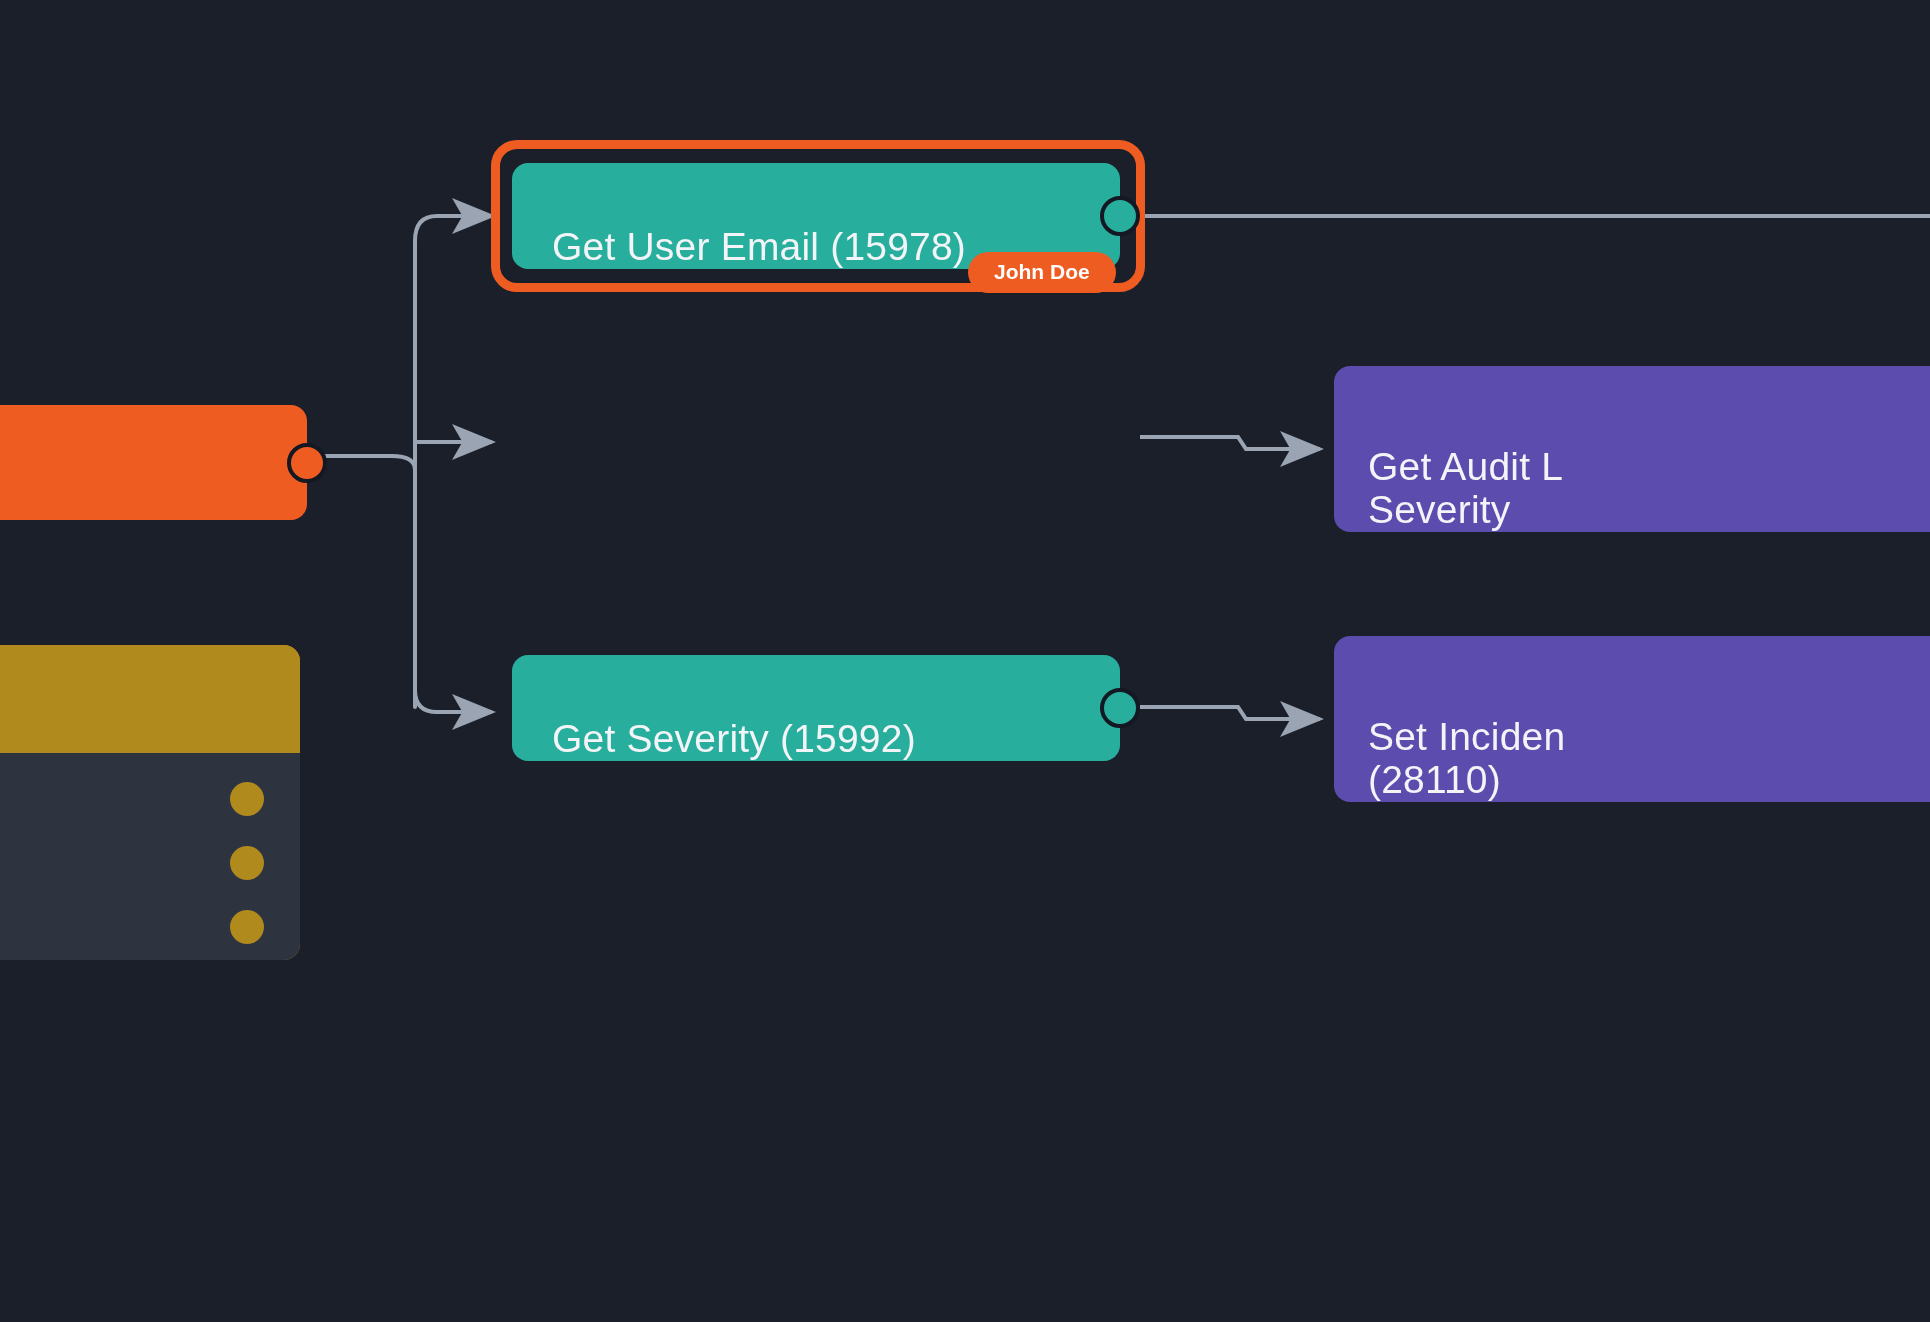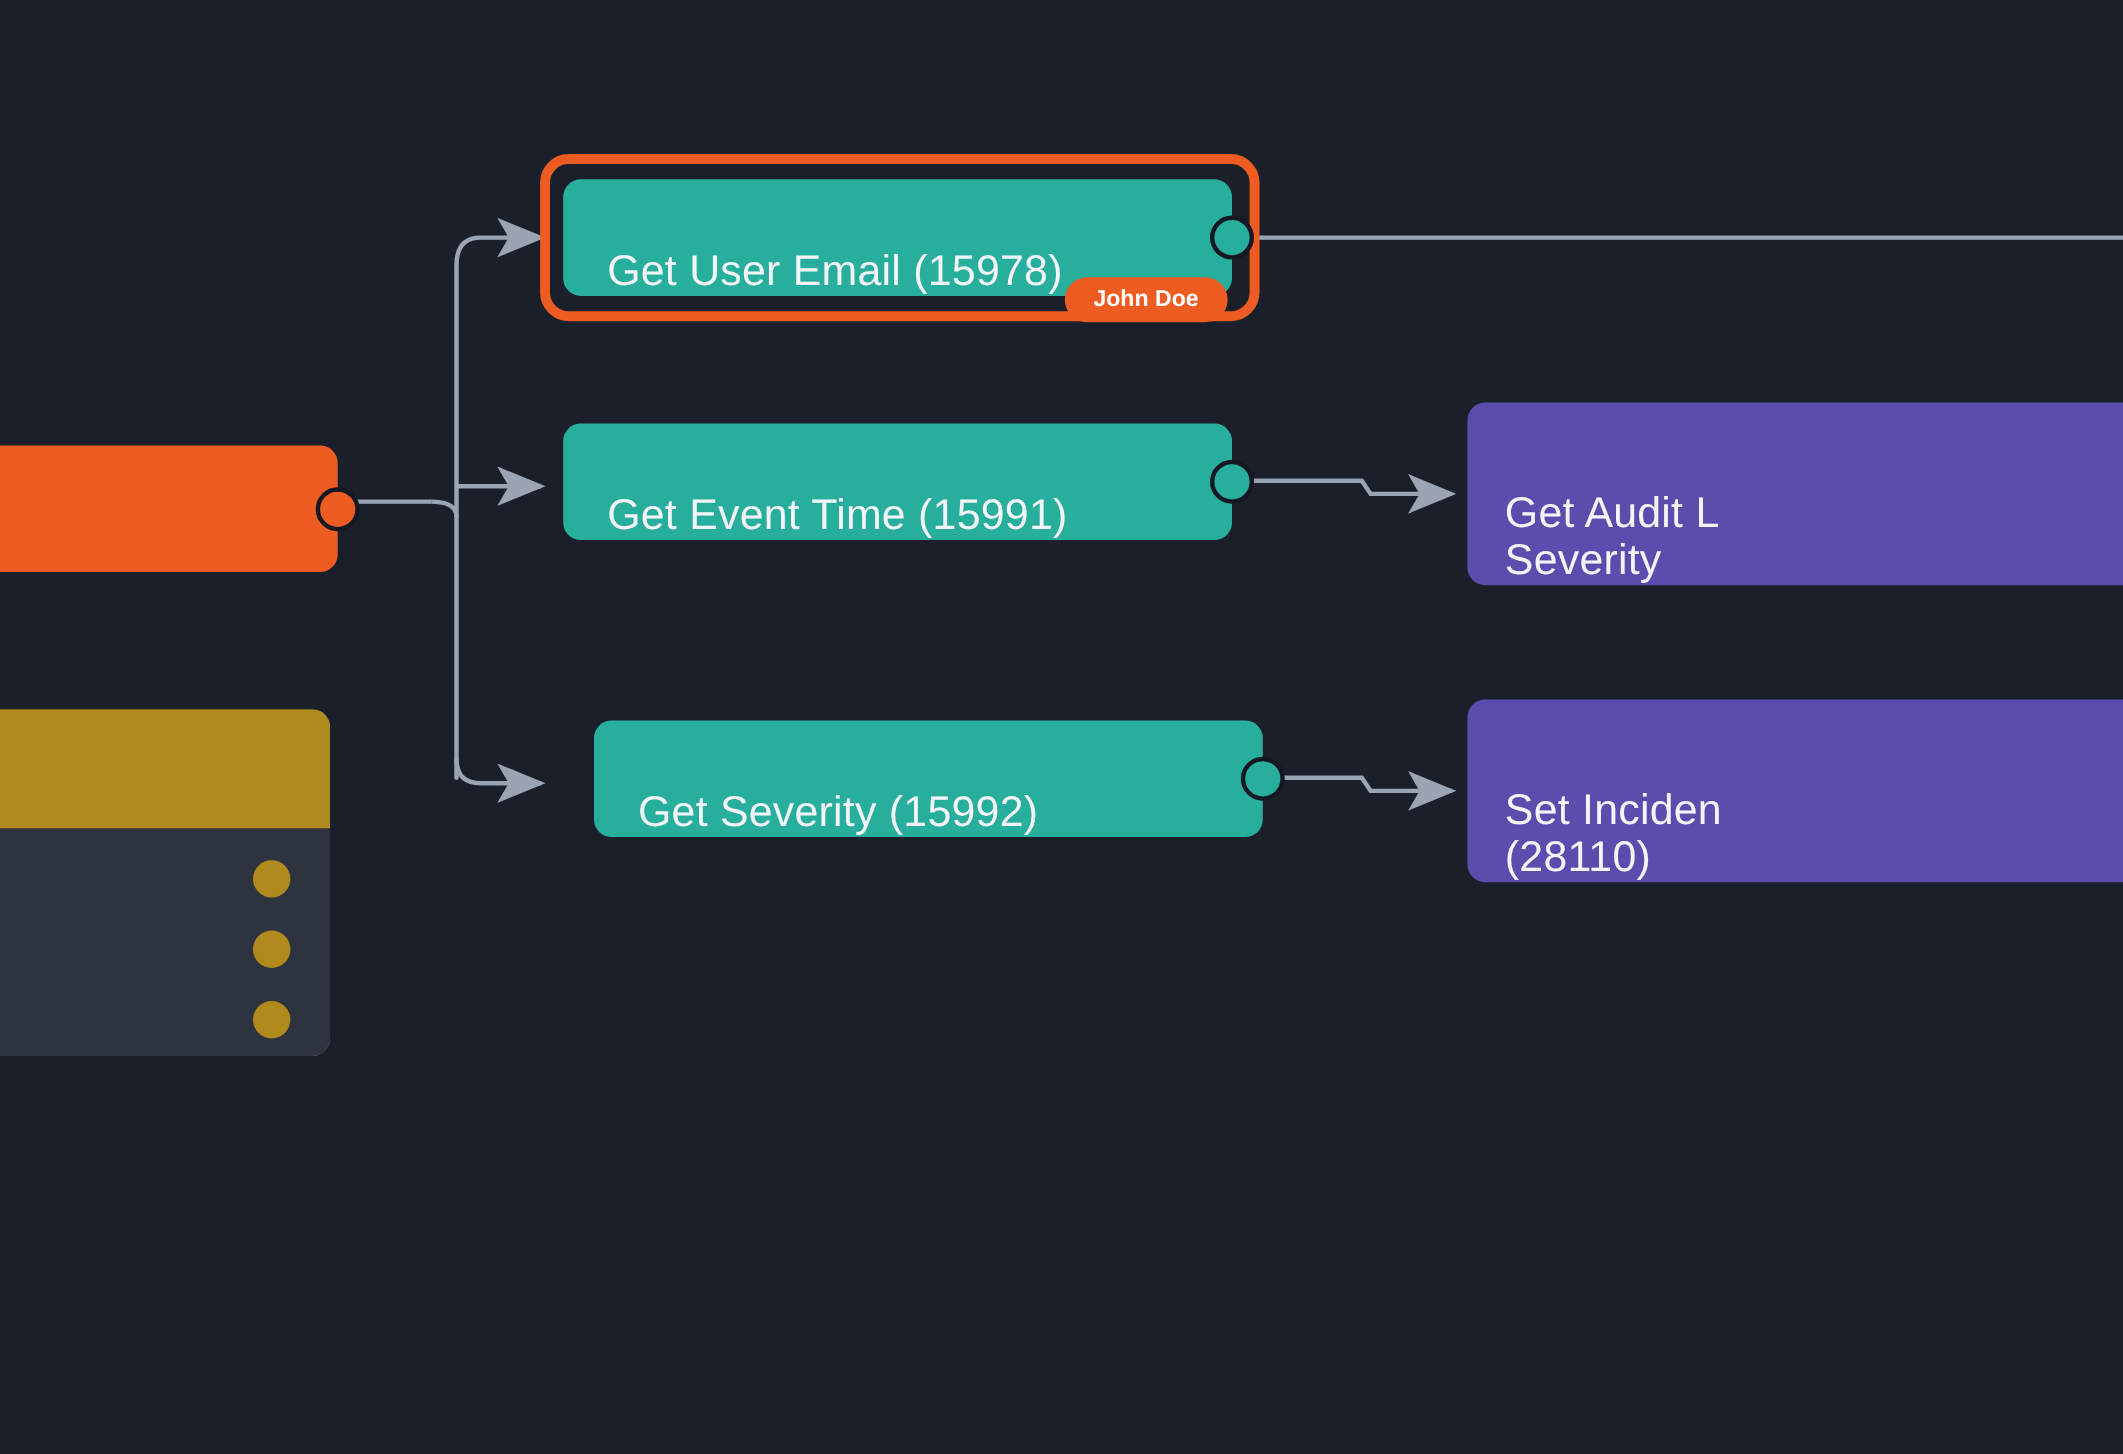--- a/index.html
+++ b/index.html
@@ -180,26 +180,22 @@
 
   <div class="node teal" style="left:512px; top:163px; width:608px; height:106px;">
     <span>Get User Email (15978)</span>
     <span class="port out teal-port"></span>
   </div>
 
   <div class="chip" style="left:968px; top:252px;">
     <span>John Doe</span>
   </div>
 
-  <div class="node teal" style="left:512px; top:385px; width:608px; height:106px;">
-    <span>Get Event Time (15991)</span>
-    <span class="port out teal-port"></span>
-  </div>
-
-  <div class="node teal" style="left:512px; top:655px; width:608px; height:106px;margin-left:28px;">
+
+  <div class="node teal" style="left:512px; top:655px; width:608px; height:106px;">
     <span>Get Severity (15992)</span>
     <span class="port out teal-port"></span>
   </div>
 
   <div class="node purple" style="left:1334px; top:366px; width:760px; height:166px; padding:0 34px;">
     <span>Get Audit L
 Severity</span>
   </div>
 
   <div class="node purple" style="left:1334px; top:636px; width:760px; height:166px; padding:0 34px;">

